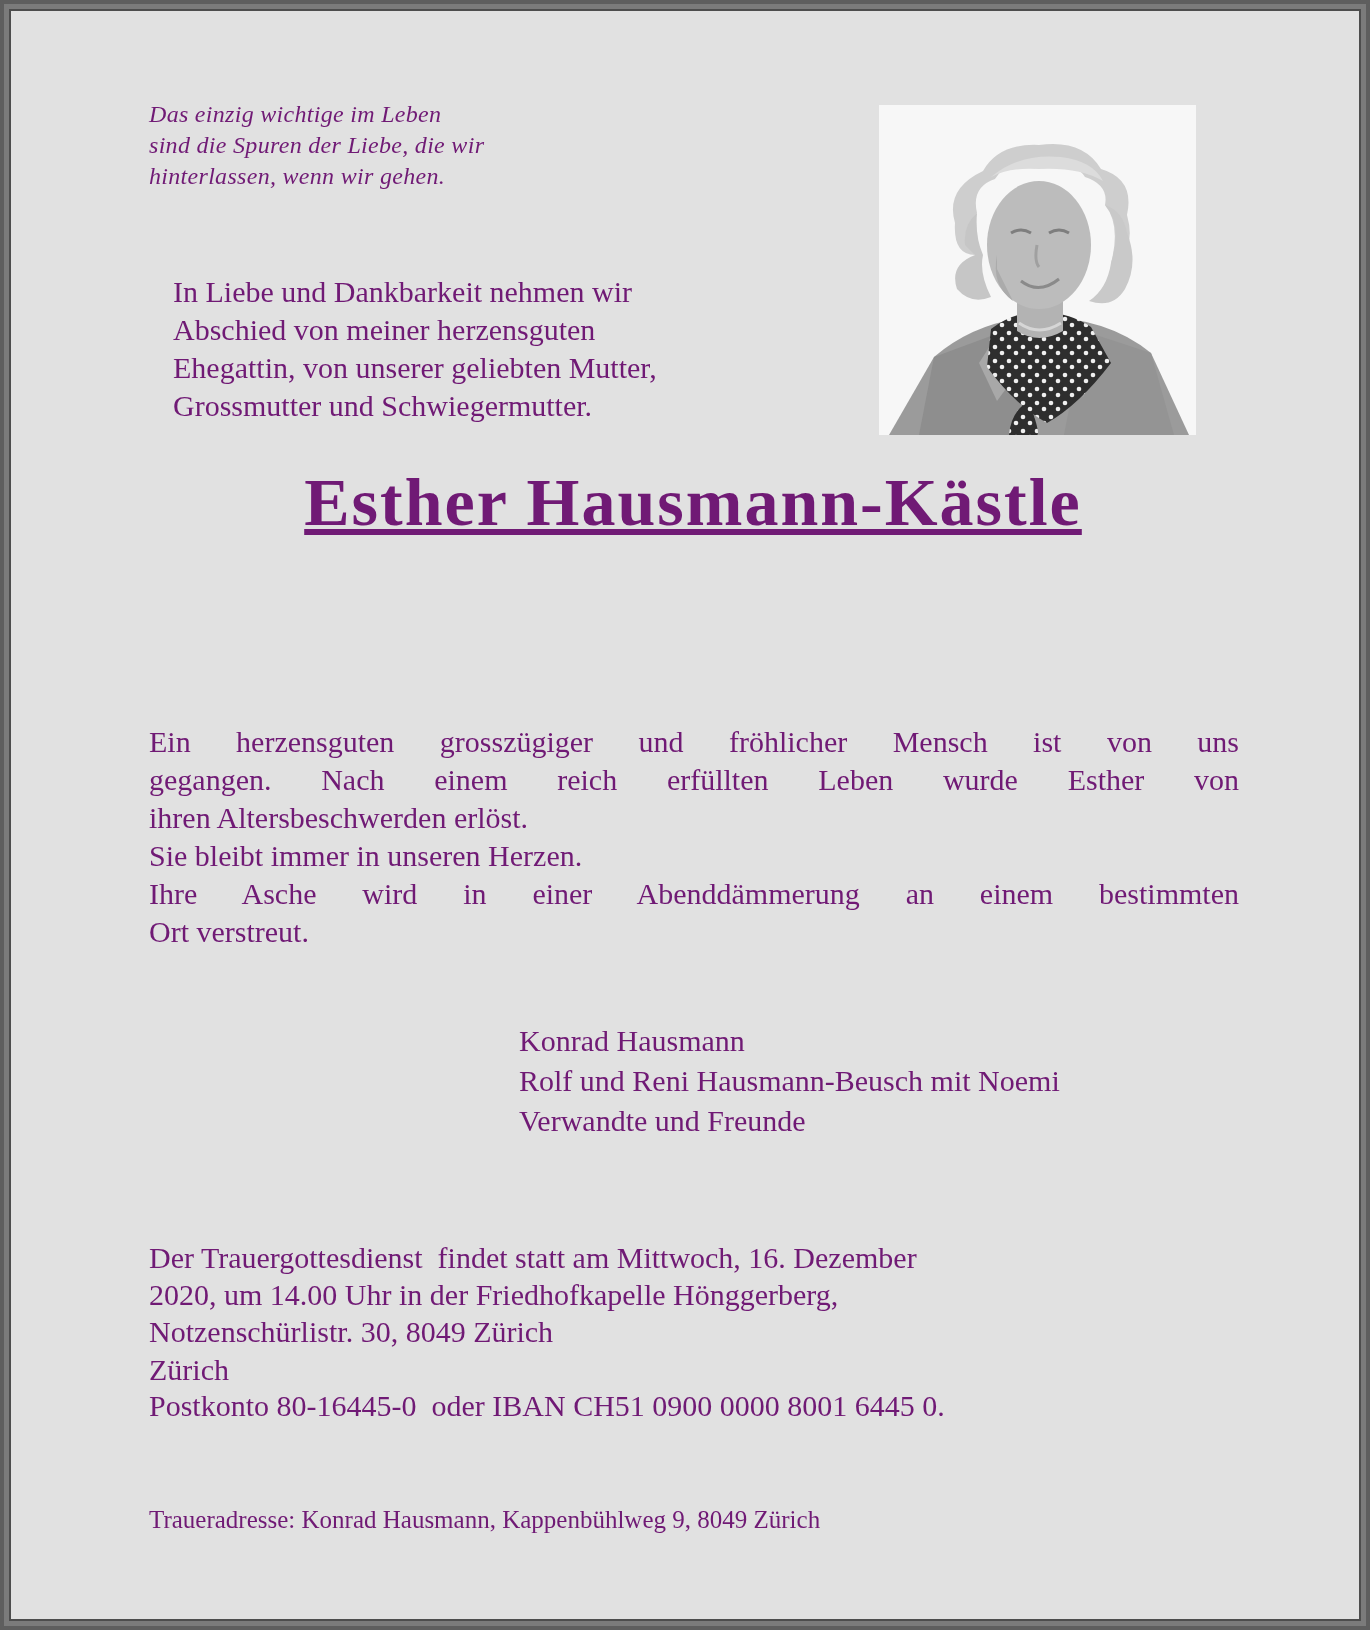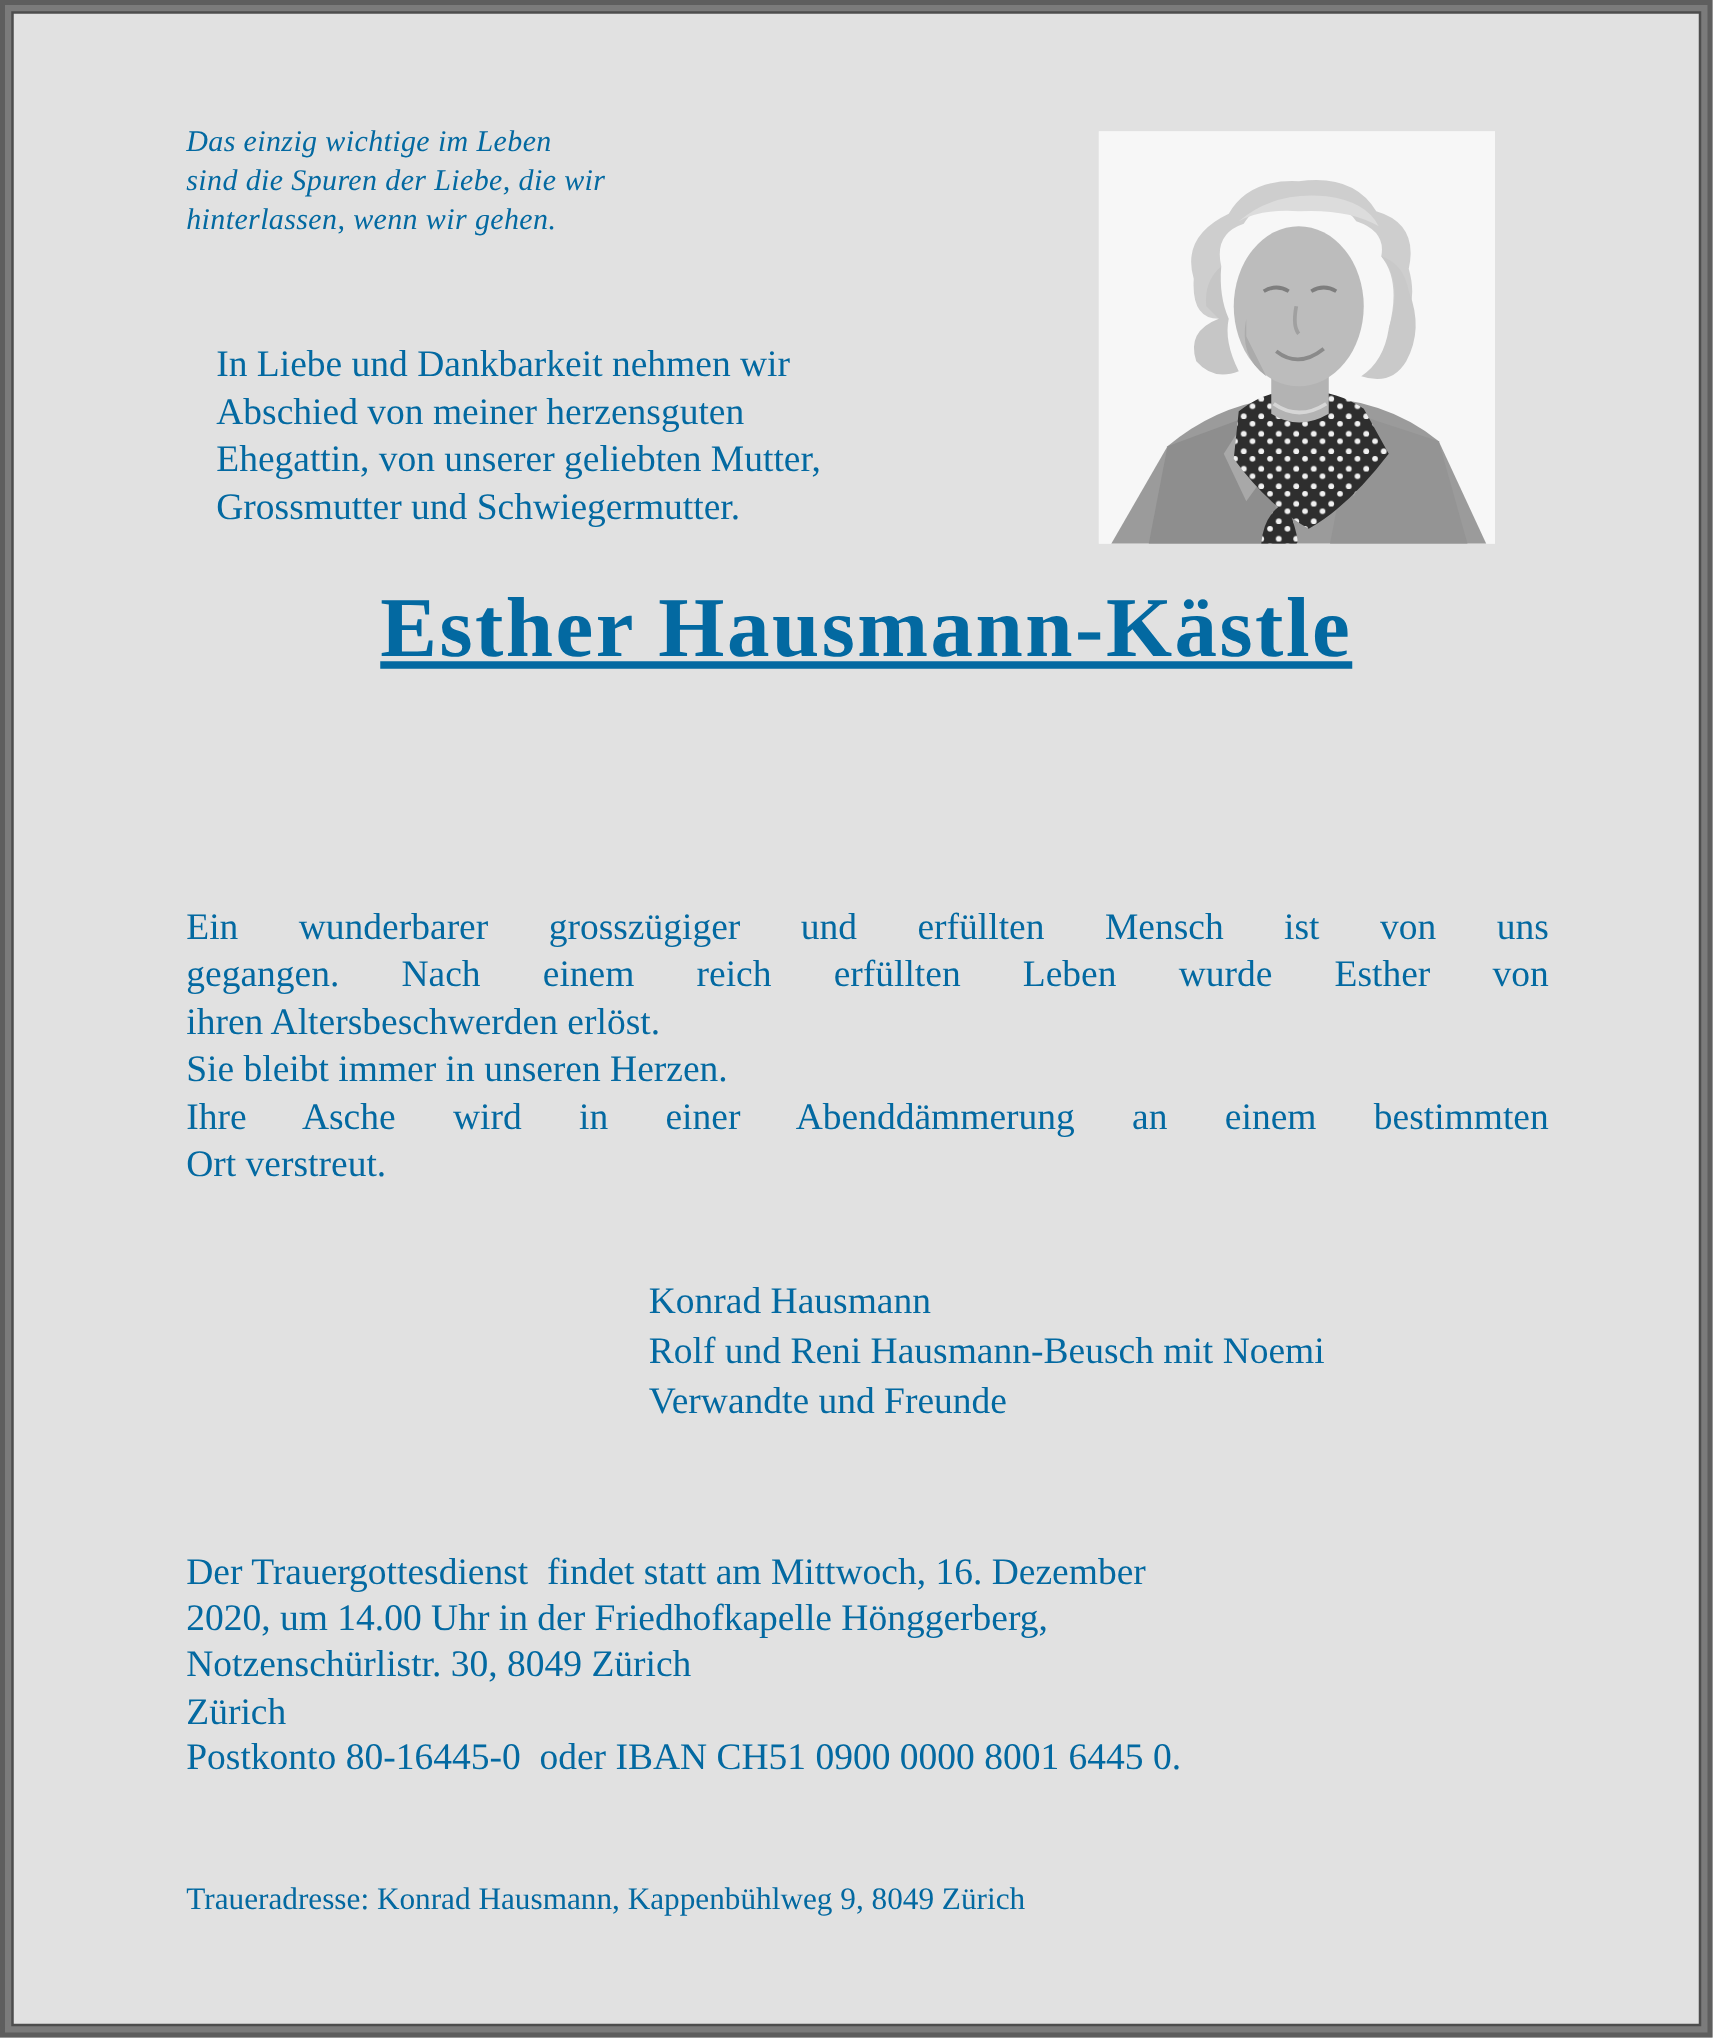--- a/index.html
+++ b/index.html
@@ -5,21 +5,21 @@
   html, body { margin: 0; padding: 0; background: #9a9a9a; }
   * { box-sizing: border-box; }
 
   .page {
     width: 1370px;
     height: 1630px;
     background: #7b7b7b;
     border: 4px solid #5e5e5e;
     padding: 7px;
     font-family: "Liberation Serif", "DejaVu Serif", serif;
-    color: #0369a1;
+    color: #701a75;
   }
   .sheet {
     position: relative;
     width: 100%;
     height: 100%;
     background: #e1e1e1;
     box-shadow: 0 0 0 2px #4d4d4d;
     overflow: hidden;
   }
 
@@ -155,21 +155,21 @@
       <div class="line">In Liebe und Dankbarkeit nehmen wir</div>
       <div class="line">Abschied von meiner herzensguten</div>
       <div class="line">Ehegattin, von unserer geliebten Mutter,</div>
       <div class="line">Grossmutter und Schwiegermutter.</div>
     </div>
 
     <div class="block name">Esther Hausmann-Kästle</div>
 
 
     <div class="block body-text">
-      <div class="line stretch">Ein wunderbarer grosszügiger und erfüllten Mensch ist von uns</div>
+      <div class="line stretch">Ein herzensguten grosszügiger und fröhlicher Mensch ist von uns</div>
       <div class="line stretch">gegangen. Nach einem reich erfüllten Leben wurde Esther von</div>
       <div class="line">ihren Altersbeschwerden erlöst.</div>
       <div class="line">Sie bleibt immer in unseren Herzen.</div>
       <div class="line stretch">Ihre Asche wird in einer Abenddämmerung an einem bestimmten</div>
       <div class="line">Ort verstreut.</div>
     </div>
 
     <div class="block mourners">
       <div class="line">Konrad Hausmann</div>
       <div class="line">Rolf und Reni Hausmann-Beusch mit Noemi</div>

